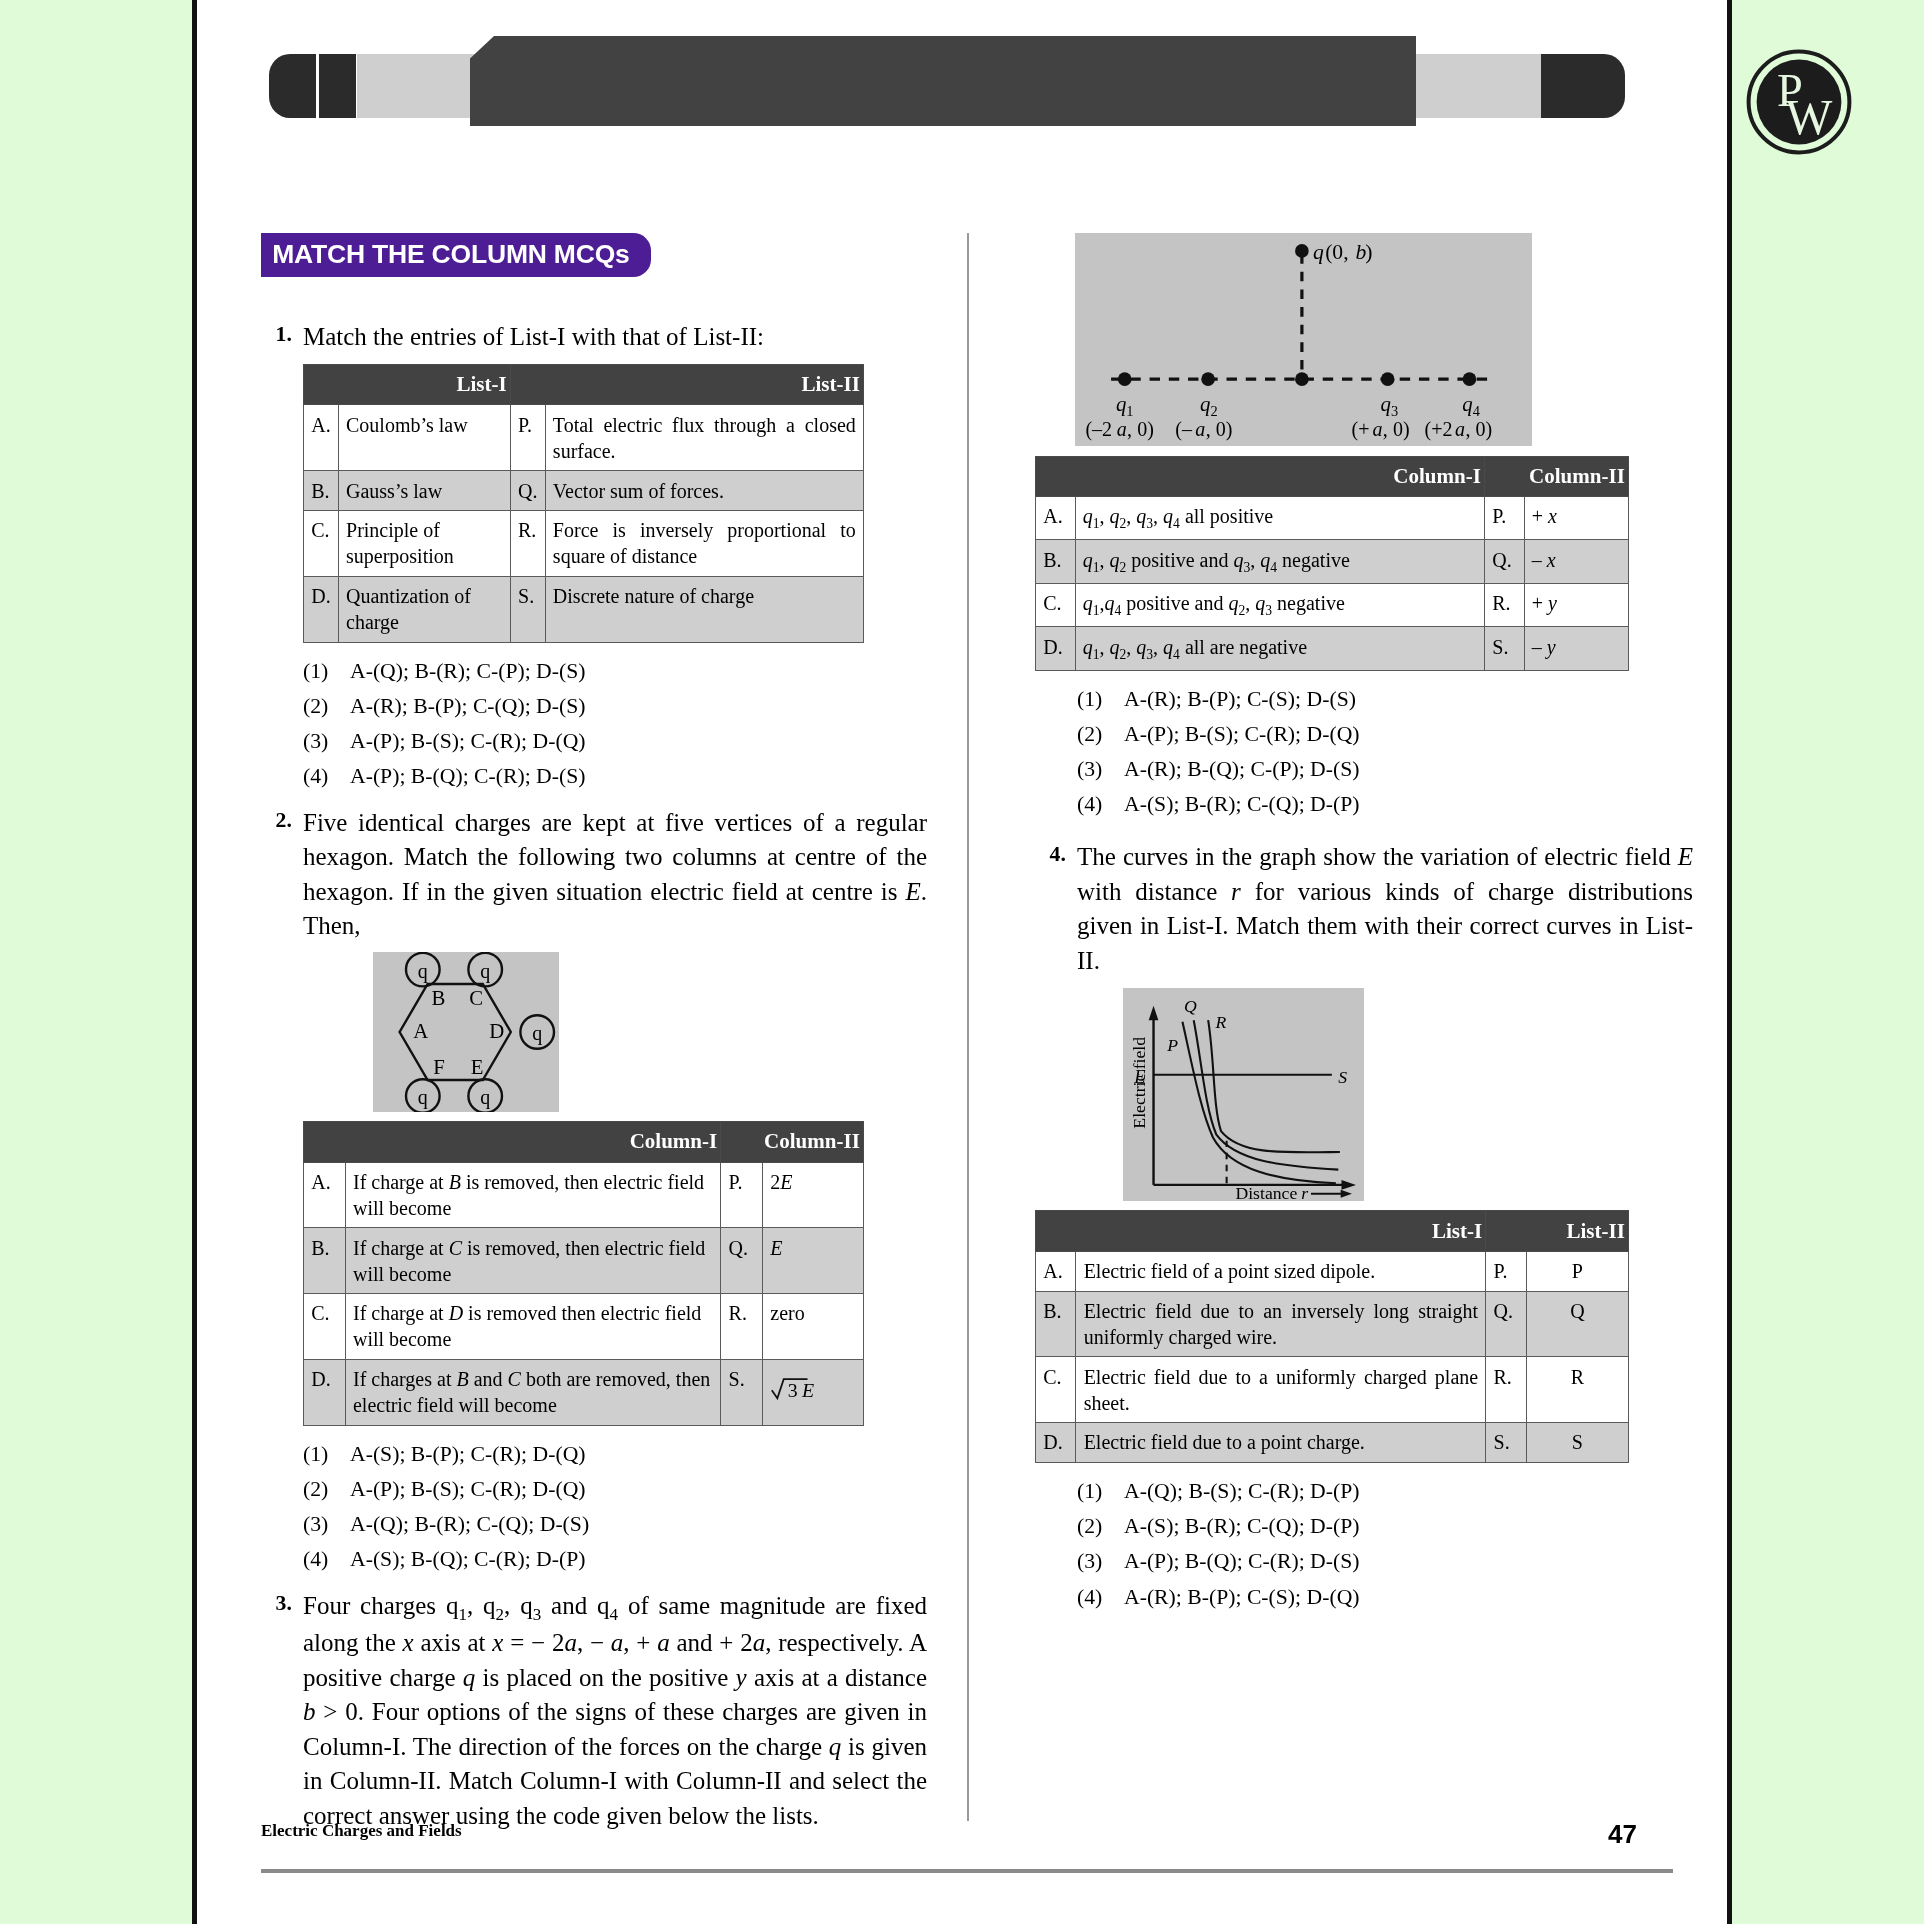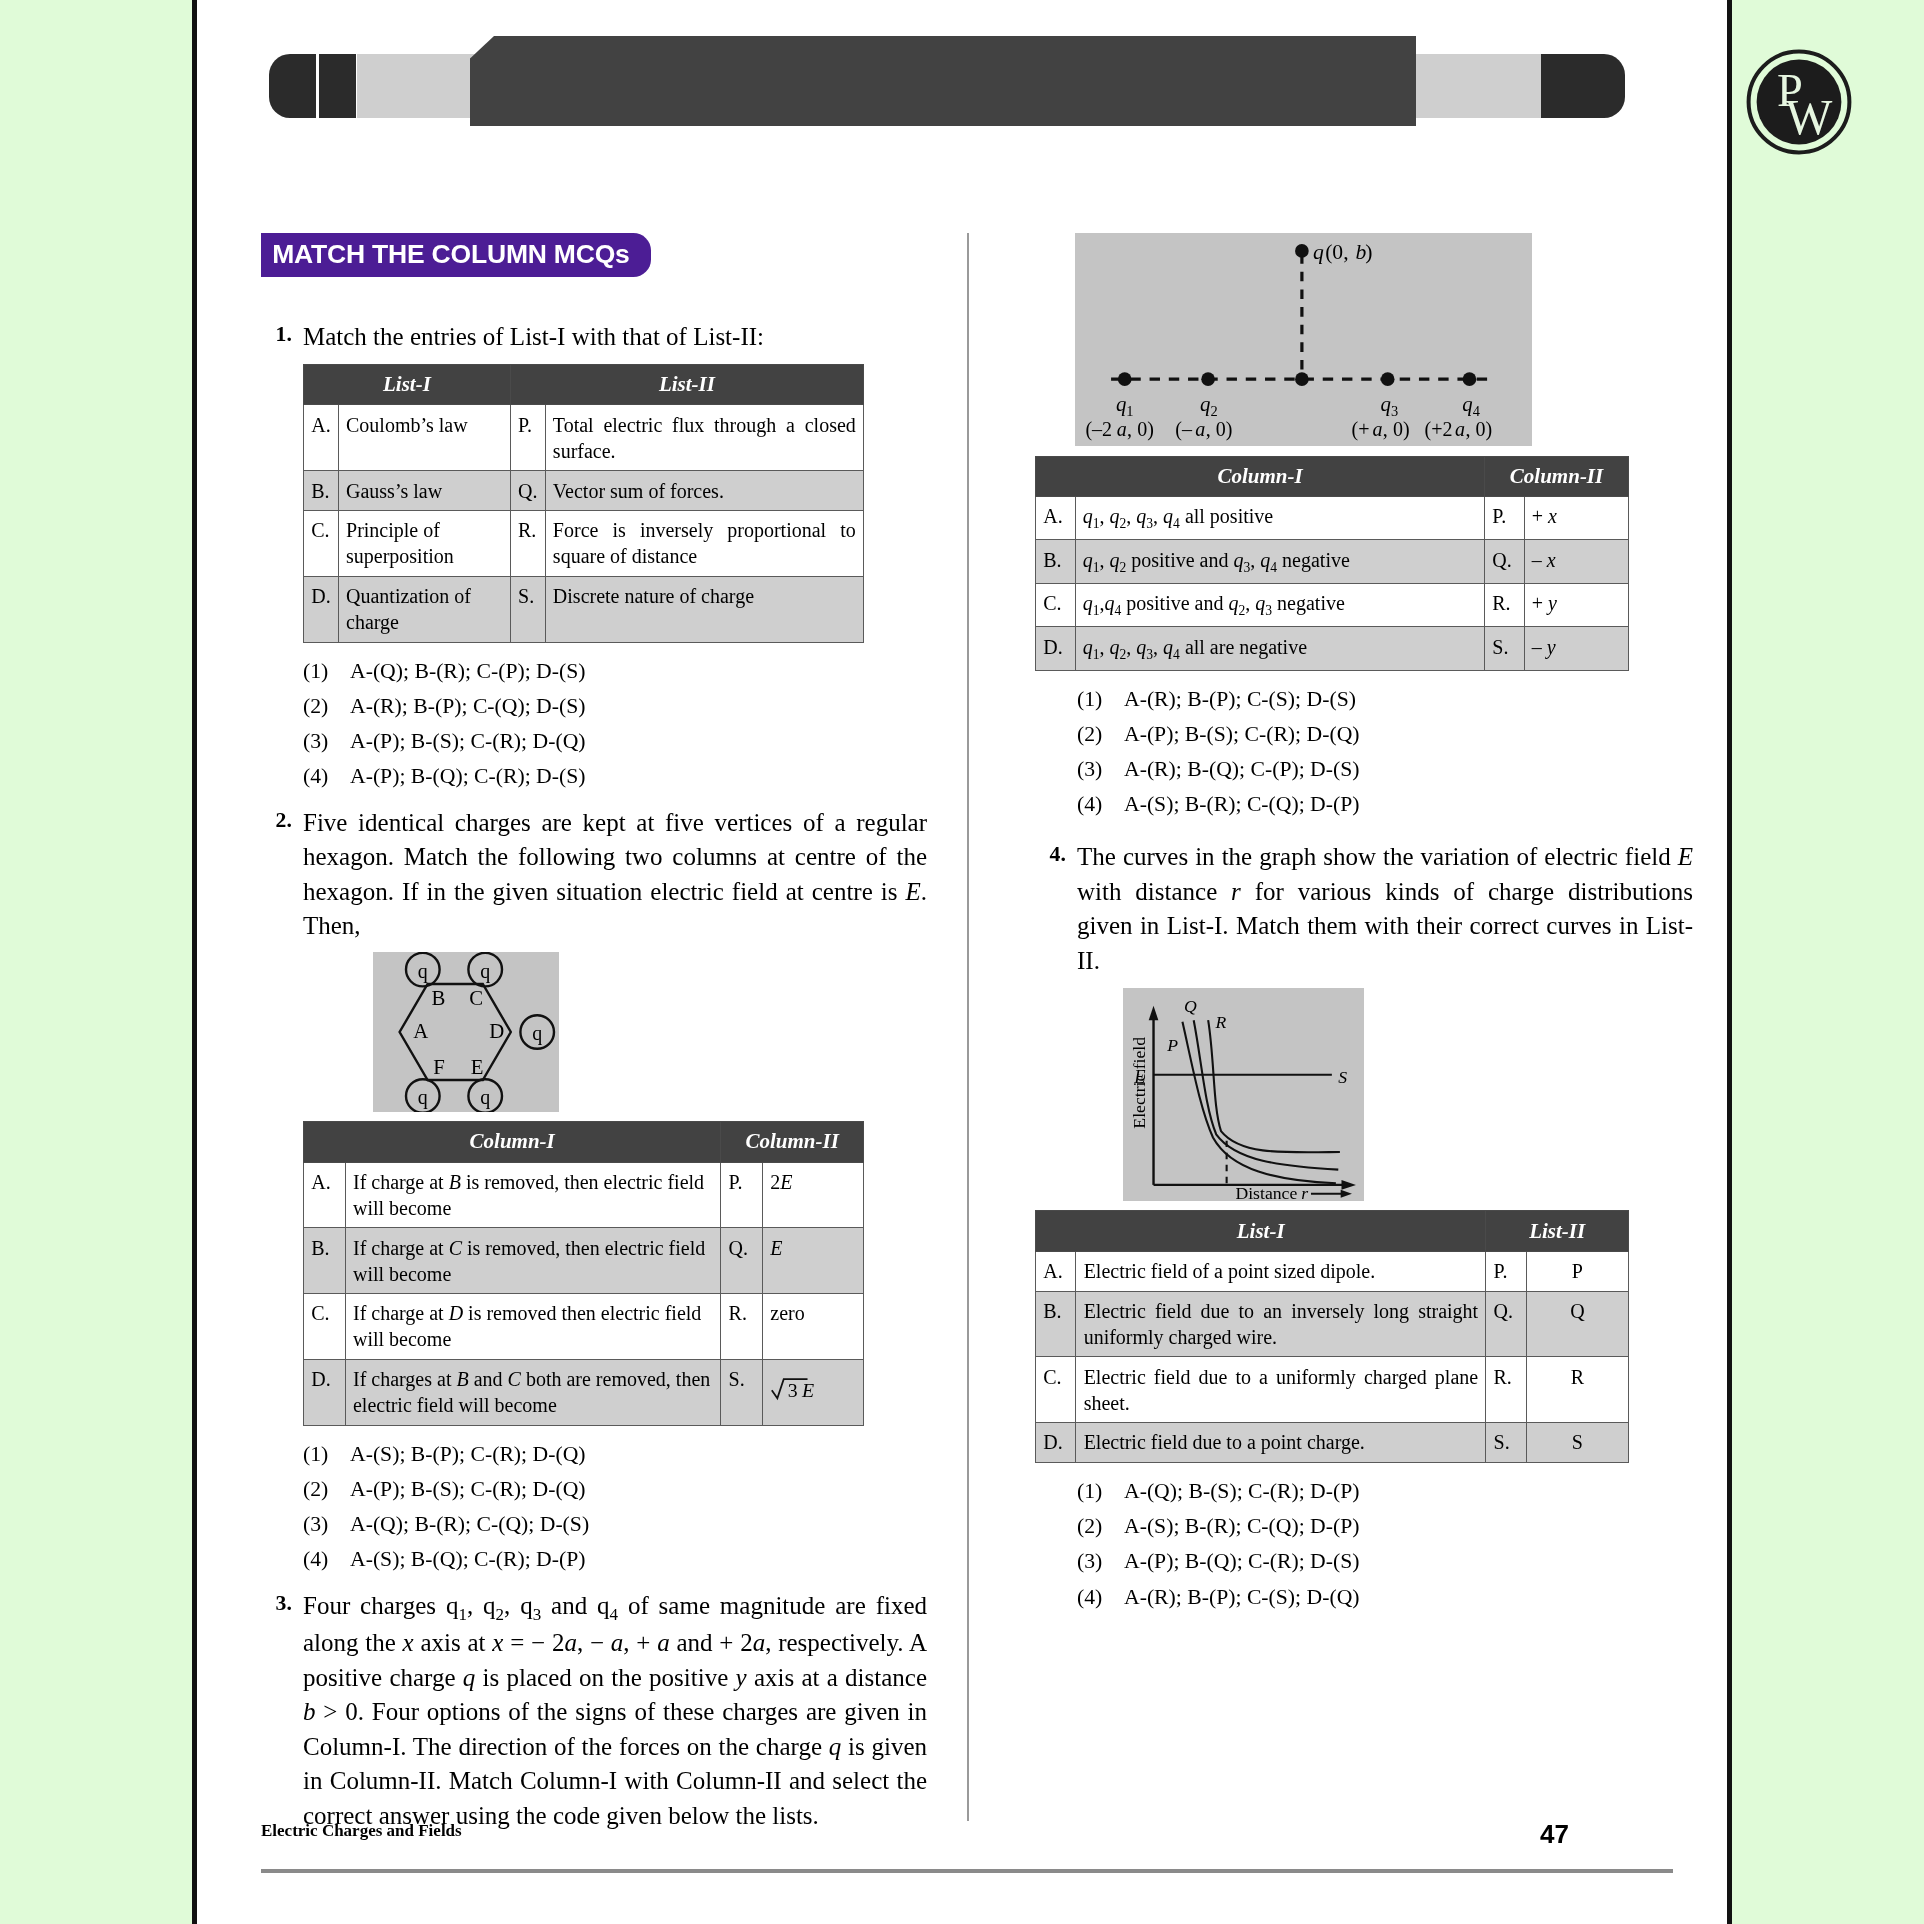--- a/index.html
+++ b/index.html
@@ -55,38 +55,38 @@
     margin-bottom:32px;
   }
   
   .q{ display:flex; margin-top:11.2px; }
   .q-num{ width:42px; flex:0 0 42px; font-weight:bold; font-size:21.7px; text-align:right; padding-right:11.2px; line-height:1.38;}
   .q-body{ flex:1; font-size:25px; line-height:1.38; text-align:justify; }
   .q-body.nj{ text-align:left; }
   
   table.mt{ border-collapse:collapse; width:100%; margin:9.6px 0 4.8px 0; font-size:20px; }
   table.mt th{
-    background:#424242; color:#fff; font-weight:bold; text-align:center;
-    padding:7.2px 3.2px; border:1.2px solid #4a4a4a; font-size:21px;font-style:italic;
+    background:#424242; color:#fff; font-weight:bold; text-align:right;
+    padding:7.2px 3.2px; border:1.2px solid #4a4a4a; font-size:21px;
   }
   table.mt td{ border:1.2px solid #5a5a5a; padding:6.4px 7.2px; vertical-align:top; line-height:1.3; }
   table.mt tr.shade td{ background:#cfcfcf; }
   td.key{ width:32px; text-align:left; white-space:nowrap; }
   td.jst{ text-align:justify; text-align-last:left; }
   td.ctr{ text-align:center; }
   
   .opts{ margin:11.2px 0 0 42px; }
   .opt{ font-size:21.7px; line-height:1.62; display:flex; }
   .opt-n{ width:47px; flex:0 0 47px; }
   
   .fig{ background:#c4c4c4; margin:8px auto; position:relative; }
   
   #footer-line{ position:absolute; left:261px; top:1869px; width:1412px; height:4px; background:#8a8a8a;}
   #footer-text{ position:absolute; left:261px; top:1821px; font-size:17px; font-weight:bold; }
-  #page-no{ position:absolute; left:1540px; top:1819px; font-size:26px; font-weight:bold; font-family:"Liberation Sans", sans-serif;}
+  #page-no{ position:absolute; left:1608px; top:1819px; font-size:26px; font-weight:bold; font-family:"Liberation Sans", sans-serif;}
   
   .it{ font-style:italic; }
   sub{ font-size:.68em; }
 </style>
 </head>
 <body>
 
 <div id="page">
 
   <div id="banner">

